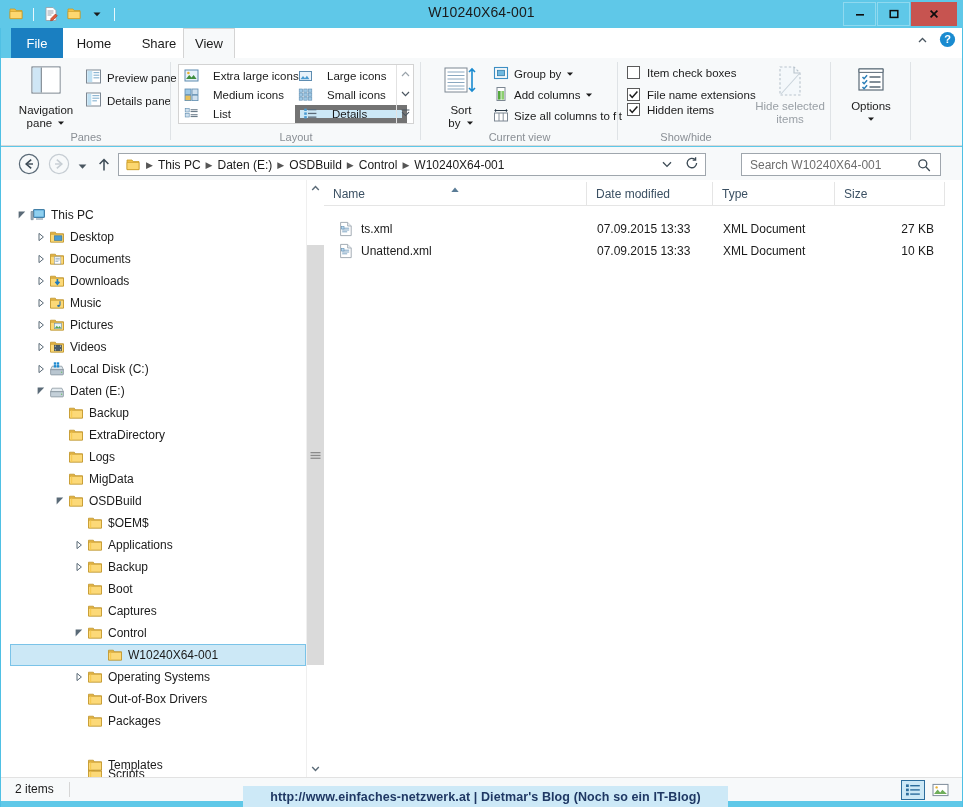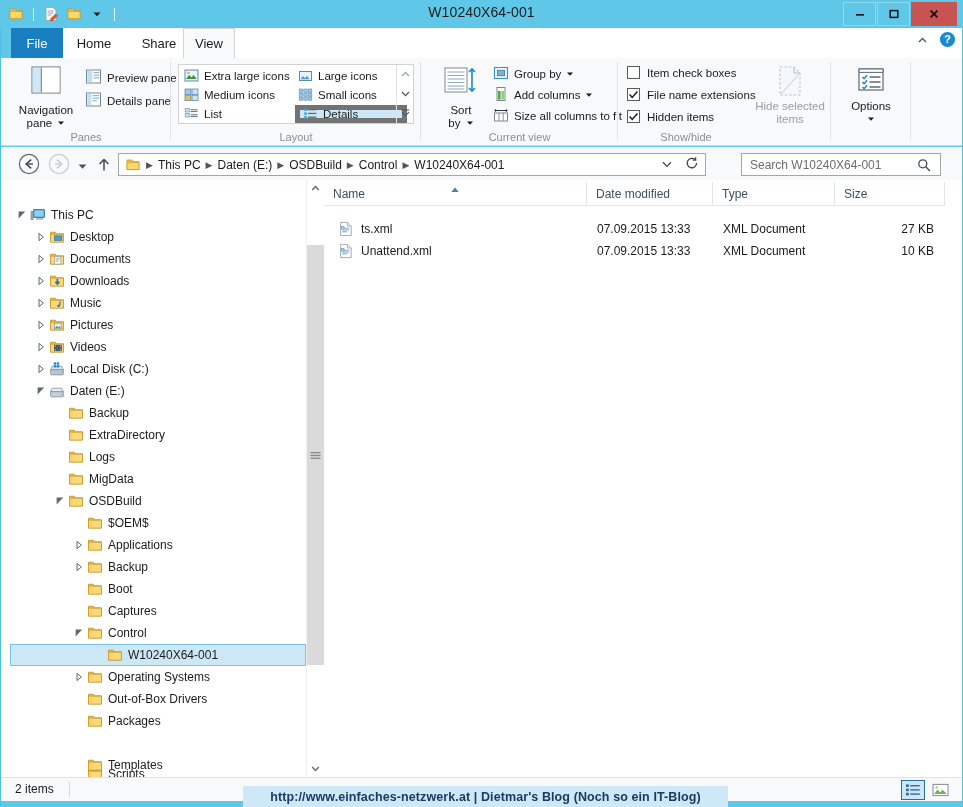--- a/index.html
+++ b/index.html
@@ -179,21 +179,21 @@
     white-space: nowrap;
   }
   .layout-box {
     position: absolute;
     border: 1px solid #d3d3d3;
     background: #ffffff;
     box-sizing: border-box;
   }
   .layout-opt {
     position: absolute;
-    display: flex; align-items: center; gap: 5px;
+    display: flex; align-items: center; gap: 14px;
     font-size: 11.5px;
     color: #1b1b1b;
     cursor: default;
     padding: 1px 3px;
     box-sizing: border-box;
     white-space: nowrap;
   }
   .layout-opt.selected {
     background: #cce8f6;
     border: 5px solid #737373;
@@ -762,21 +762,21 @@
         <span>Item check boxes</span>
       </div>
       <div class="chkrow" style="left:9px; top:30px;">
         <span class="chkbox">
           <svg width="11" height="11" viewBox="0 0 11 11">
               <path d="M1.6 5.6l2.6 2.8L9.4 2.4" fill="none" stroke="#1b1b1b" stroke-width="1.5"></path>
             </svg>
         </span>
         <span>File name extensions</span>
       </div>
-      <div class="chkrow" style="left:9px; top:52px;">
+      <div class="chkrow" style="left:9px; top:45px;">
         <span class="chkbox">
           <svg width="11" height="11" viewBox="0 0 11 11">
               <path d="M1.6 5.6l2.6 2.8L9.4 2.4" fill="none" stroke="#1b1b1b" stroke-width="1.5"></path>
             </svg>
         </span>
         <span>Hidden items</span>
       </div>
 
       <div class="big-btn" style="left:136px; top:6px; width:72px;">
         <svg width="36" height="34" viewBox="0 0 36 34">

